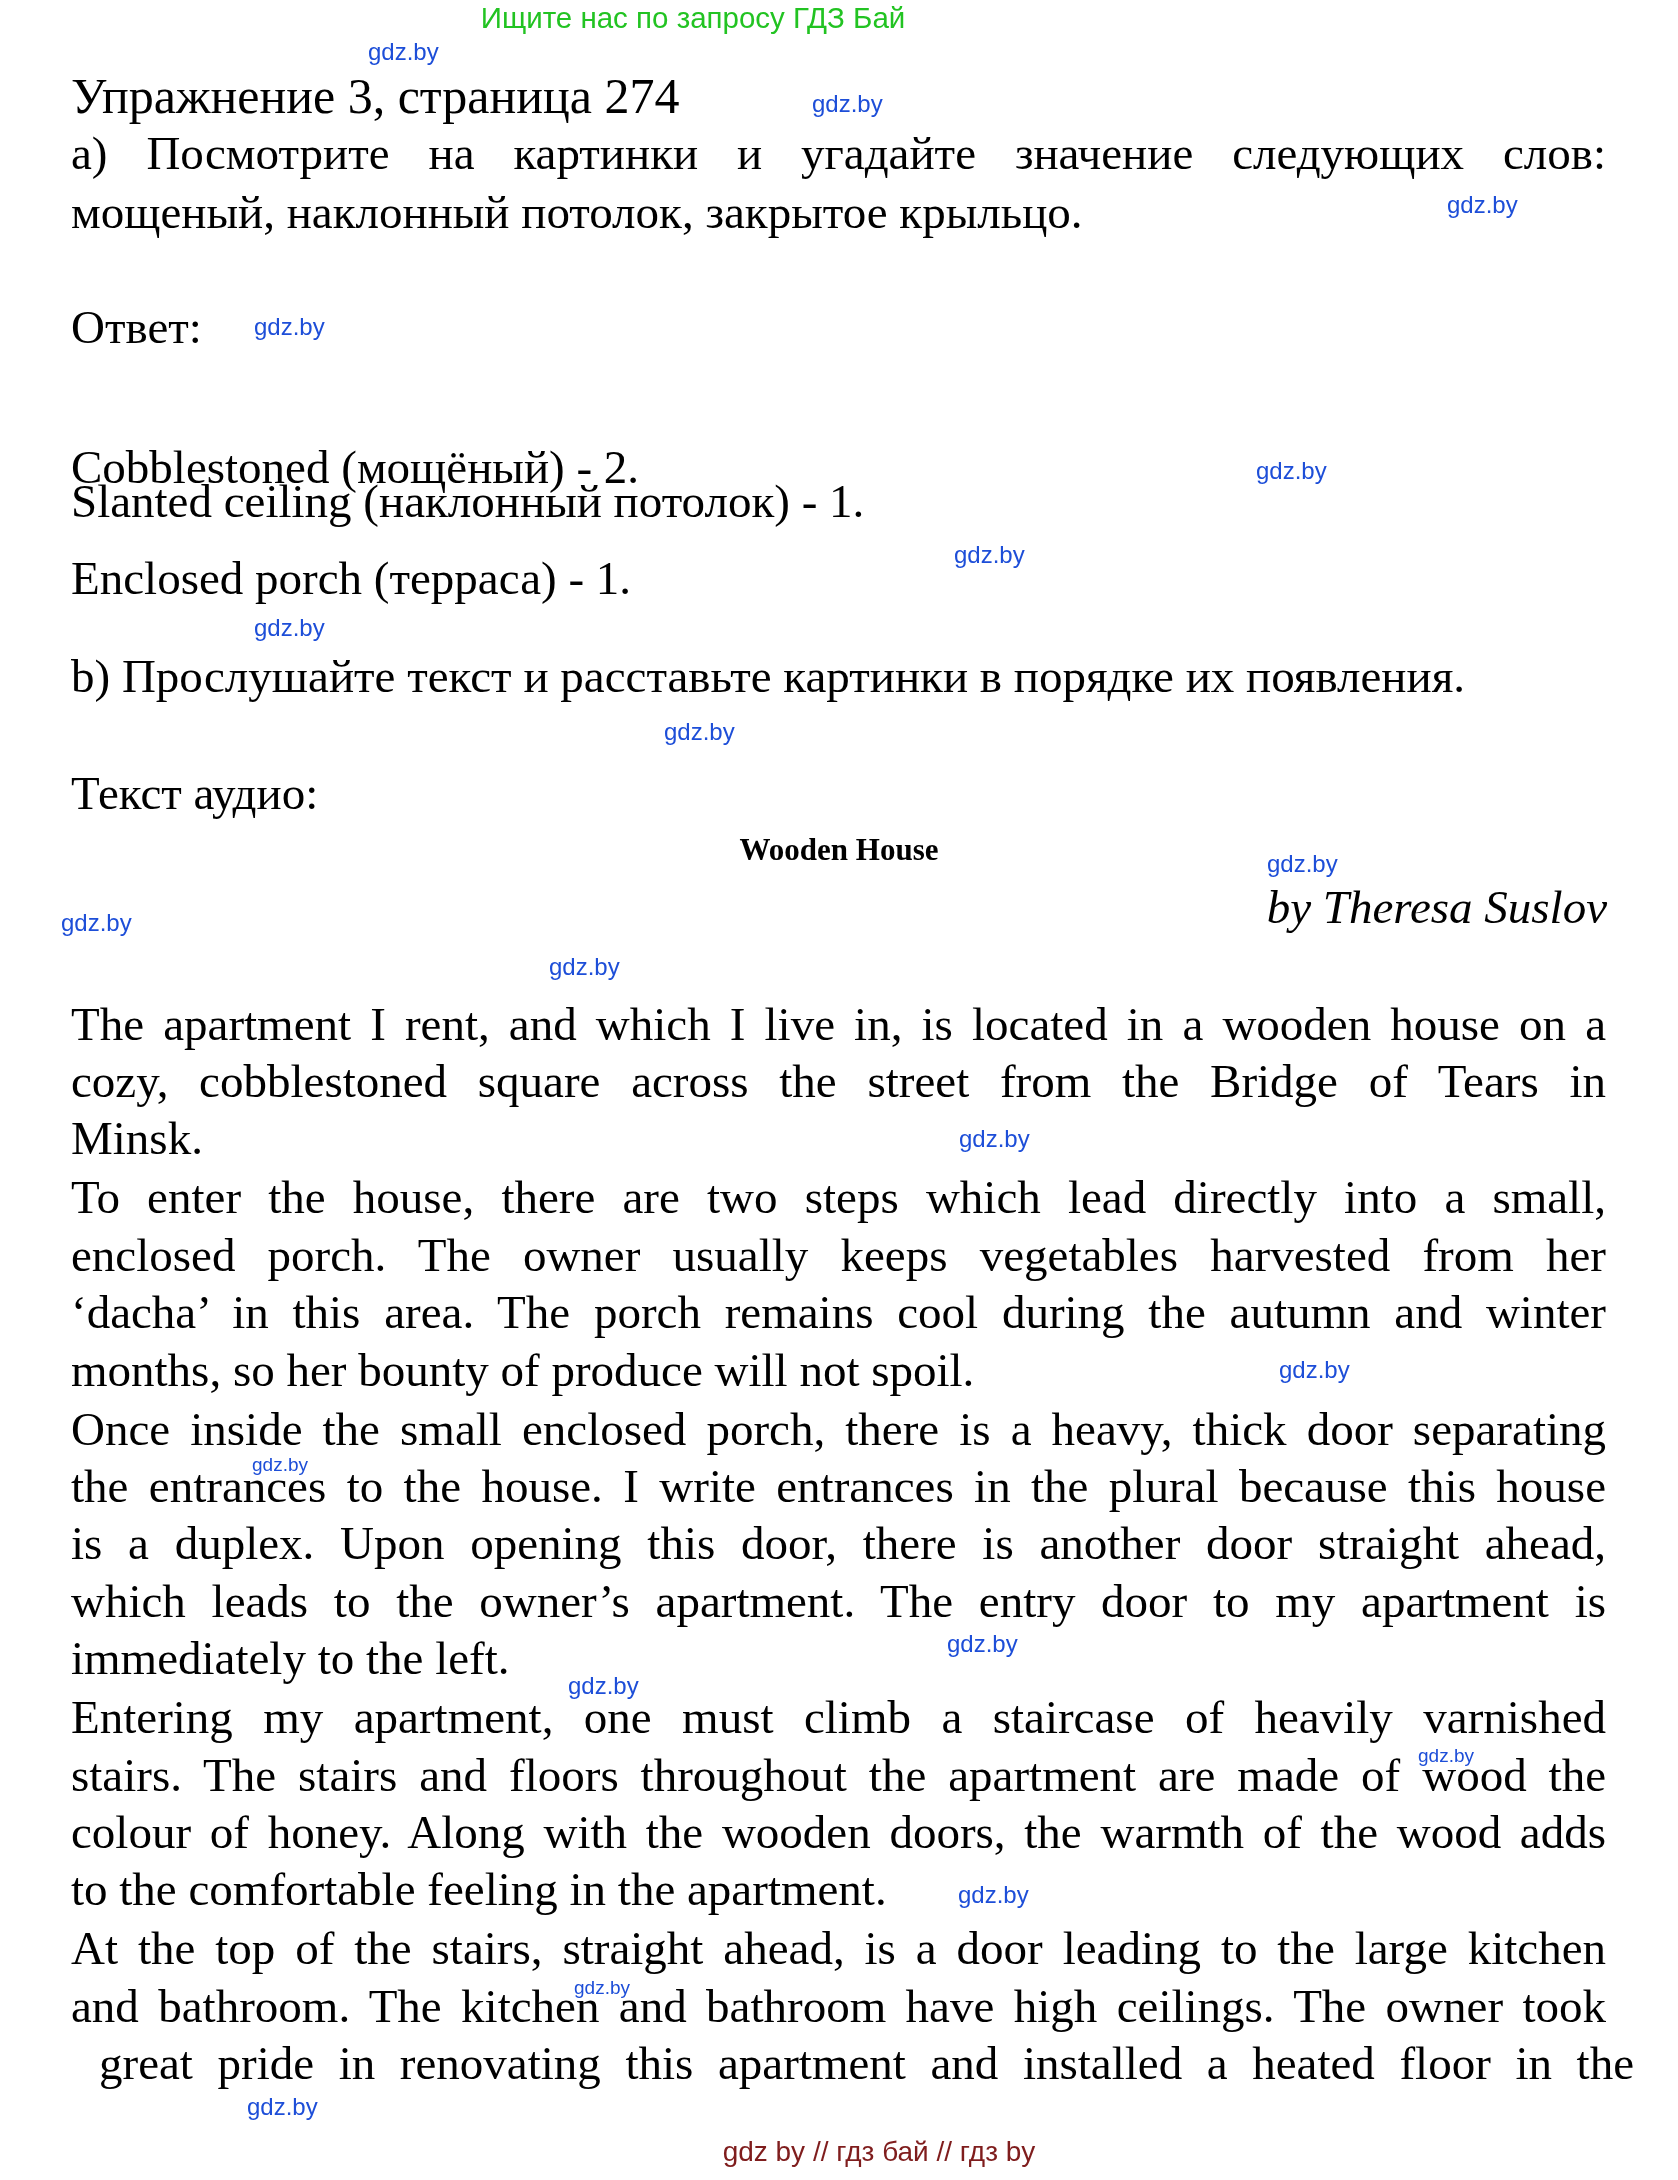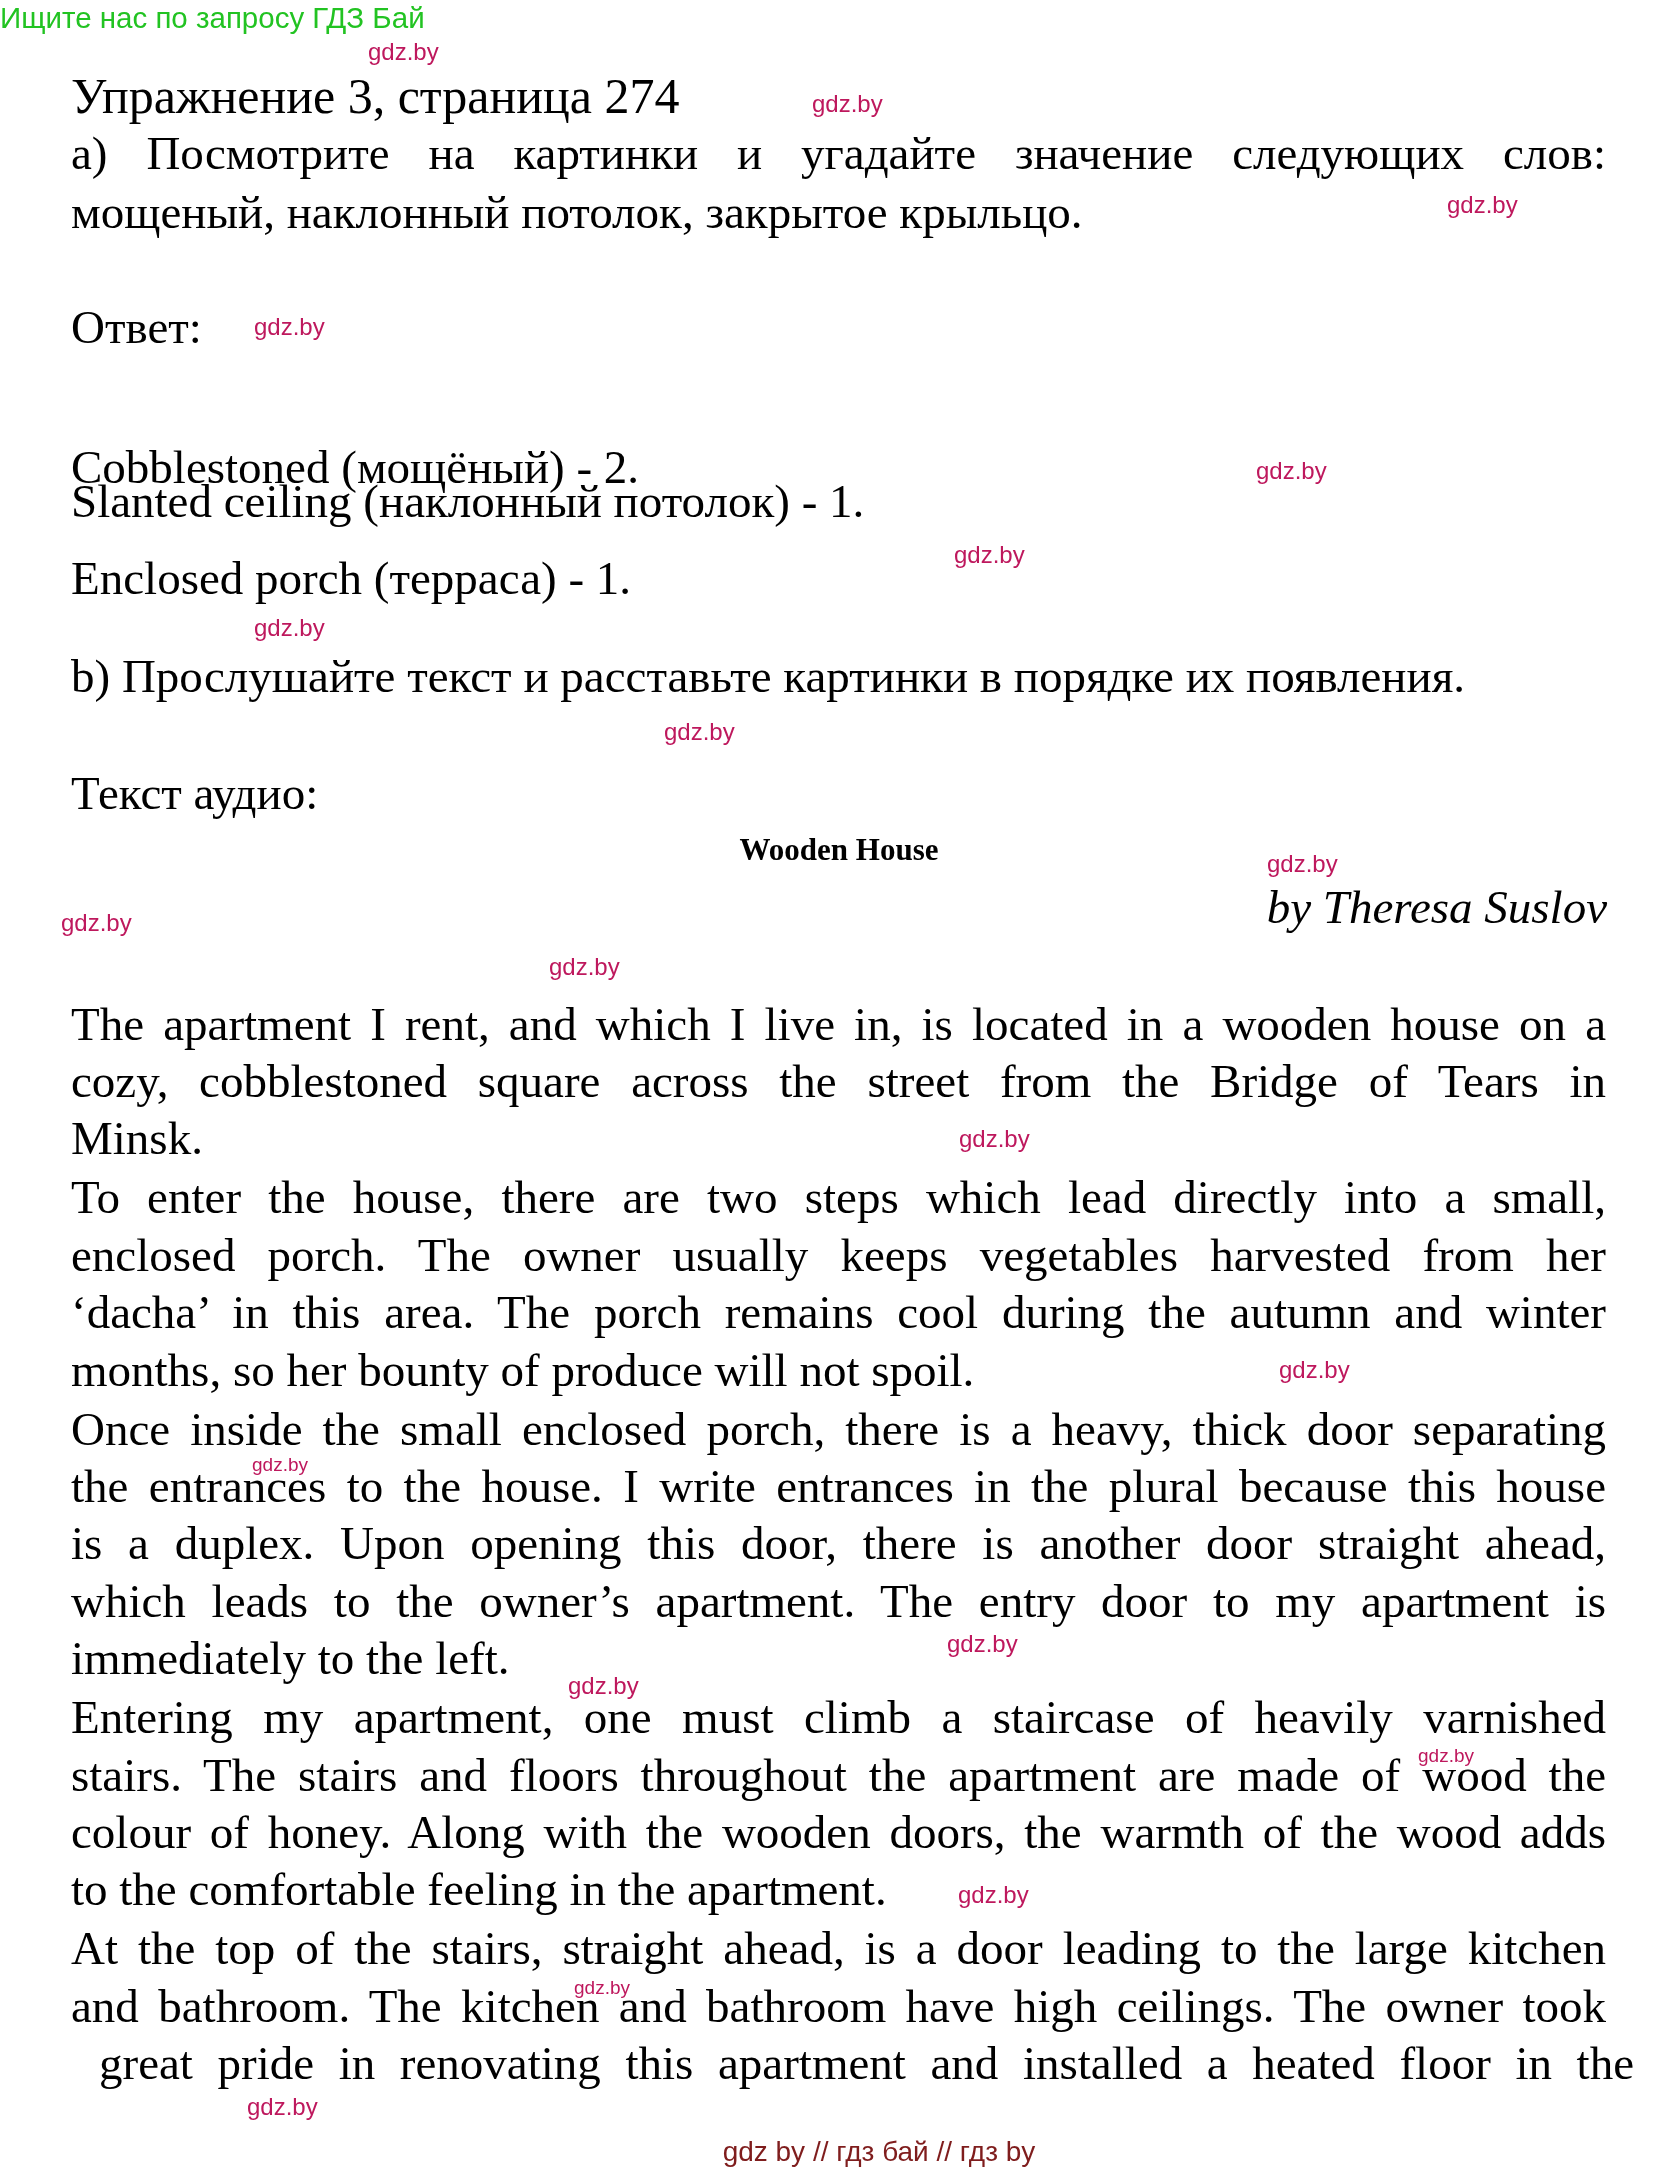--- a/index.html
+++ b/index.html
@@ -1,19 +1,19 @@
 <!DOCTYPE html>
 <html style="font-size:14px"><head>
 <meta charset="utf-8">
 <style>
   html, body { margin:0; padding:0; background:#ffffff; }
   body { width:1678px; height:2180px; position:relative; overflow:hidden; font-family:"Liberation Serif", serif; color:#000; }
   .abs { position:absolute; white-space:nowrap; }
-  .top-banner { left:0; width:1386px; top:0; font-family:"Liberation Sans", sans-serif; font-size:29.5px; color:#22c322; line-height:35px; }
-  .wm { font-family:"Liberation Sans", sans-serif; font-size:24px; color:#be185d; line-height:28px; }
+  .top-banner { left:0; width:1386px; top:0; text-align:center; font-family:"Liberation Sans", sans-serif; font-size:29.5px; color:#22c322; line-height:35px; }
+  .wm { font-family:"Liberation Sans", sans-serif; font-size:24px; color:#1d4ed8; line-height:28px; }
   .h1 { font-weight:normal; font-size:50px; line-height:52px; }
   .txt { font-size:47px; line-height:52px; }
   .just { left:71px; width:1535px; text-align:justify; text-align-last:justify; white-space:normal; }
   .center-title { left:0; width:1678px; text-align:center; font-weight:bold; font-size:31px; line-height:52px; }
   .author { right:71px; font-style:italic; font-size:47px; line-height:52px; }
   .footer { left:0; width:1678px; text-align:center; font-family:"Liberation Sans", sans-serif; font-size:28px; color:#7f1d1d; line-height:35px;margin-left:40px; }
 </style>
 </head>
 <body>
 

